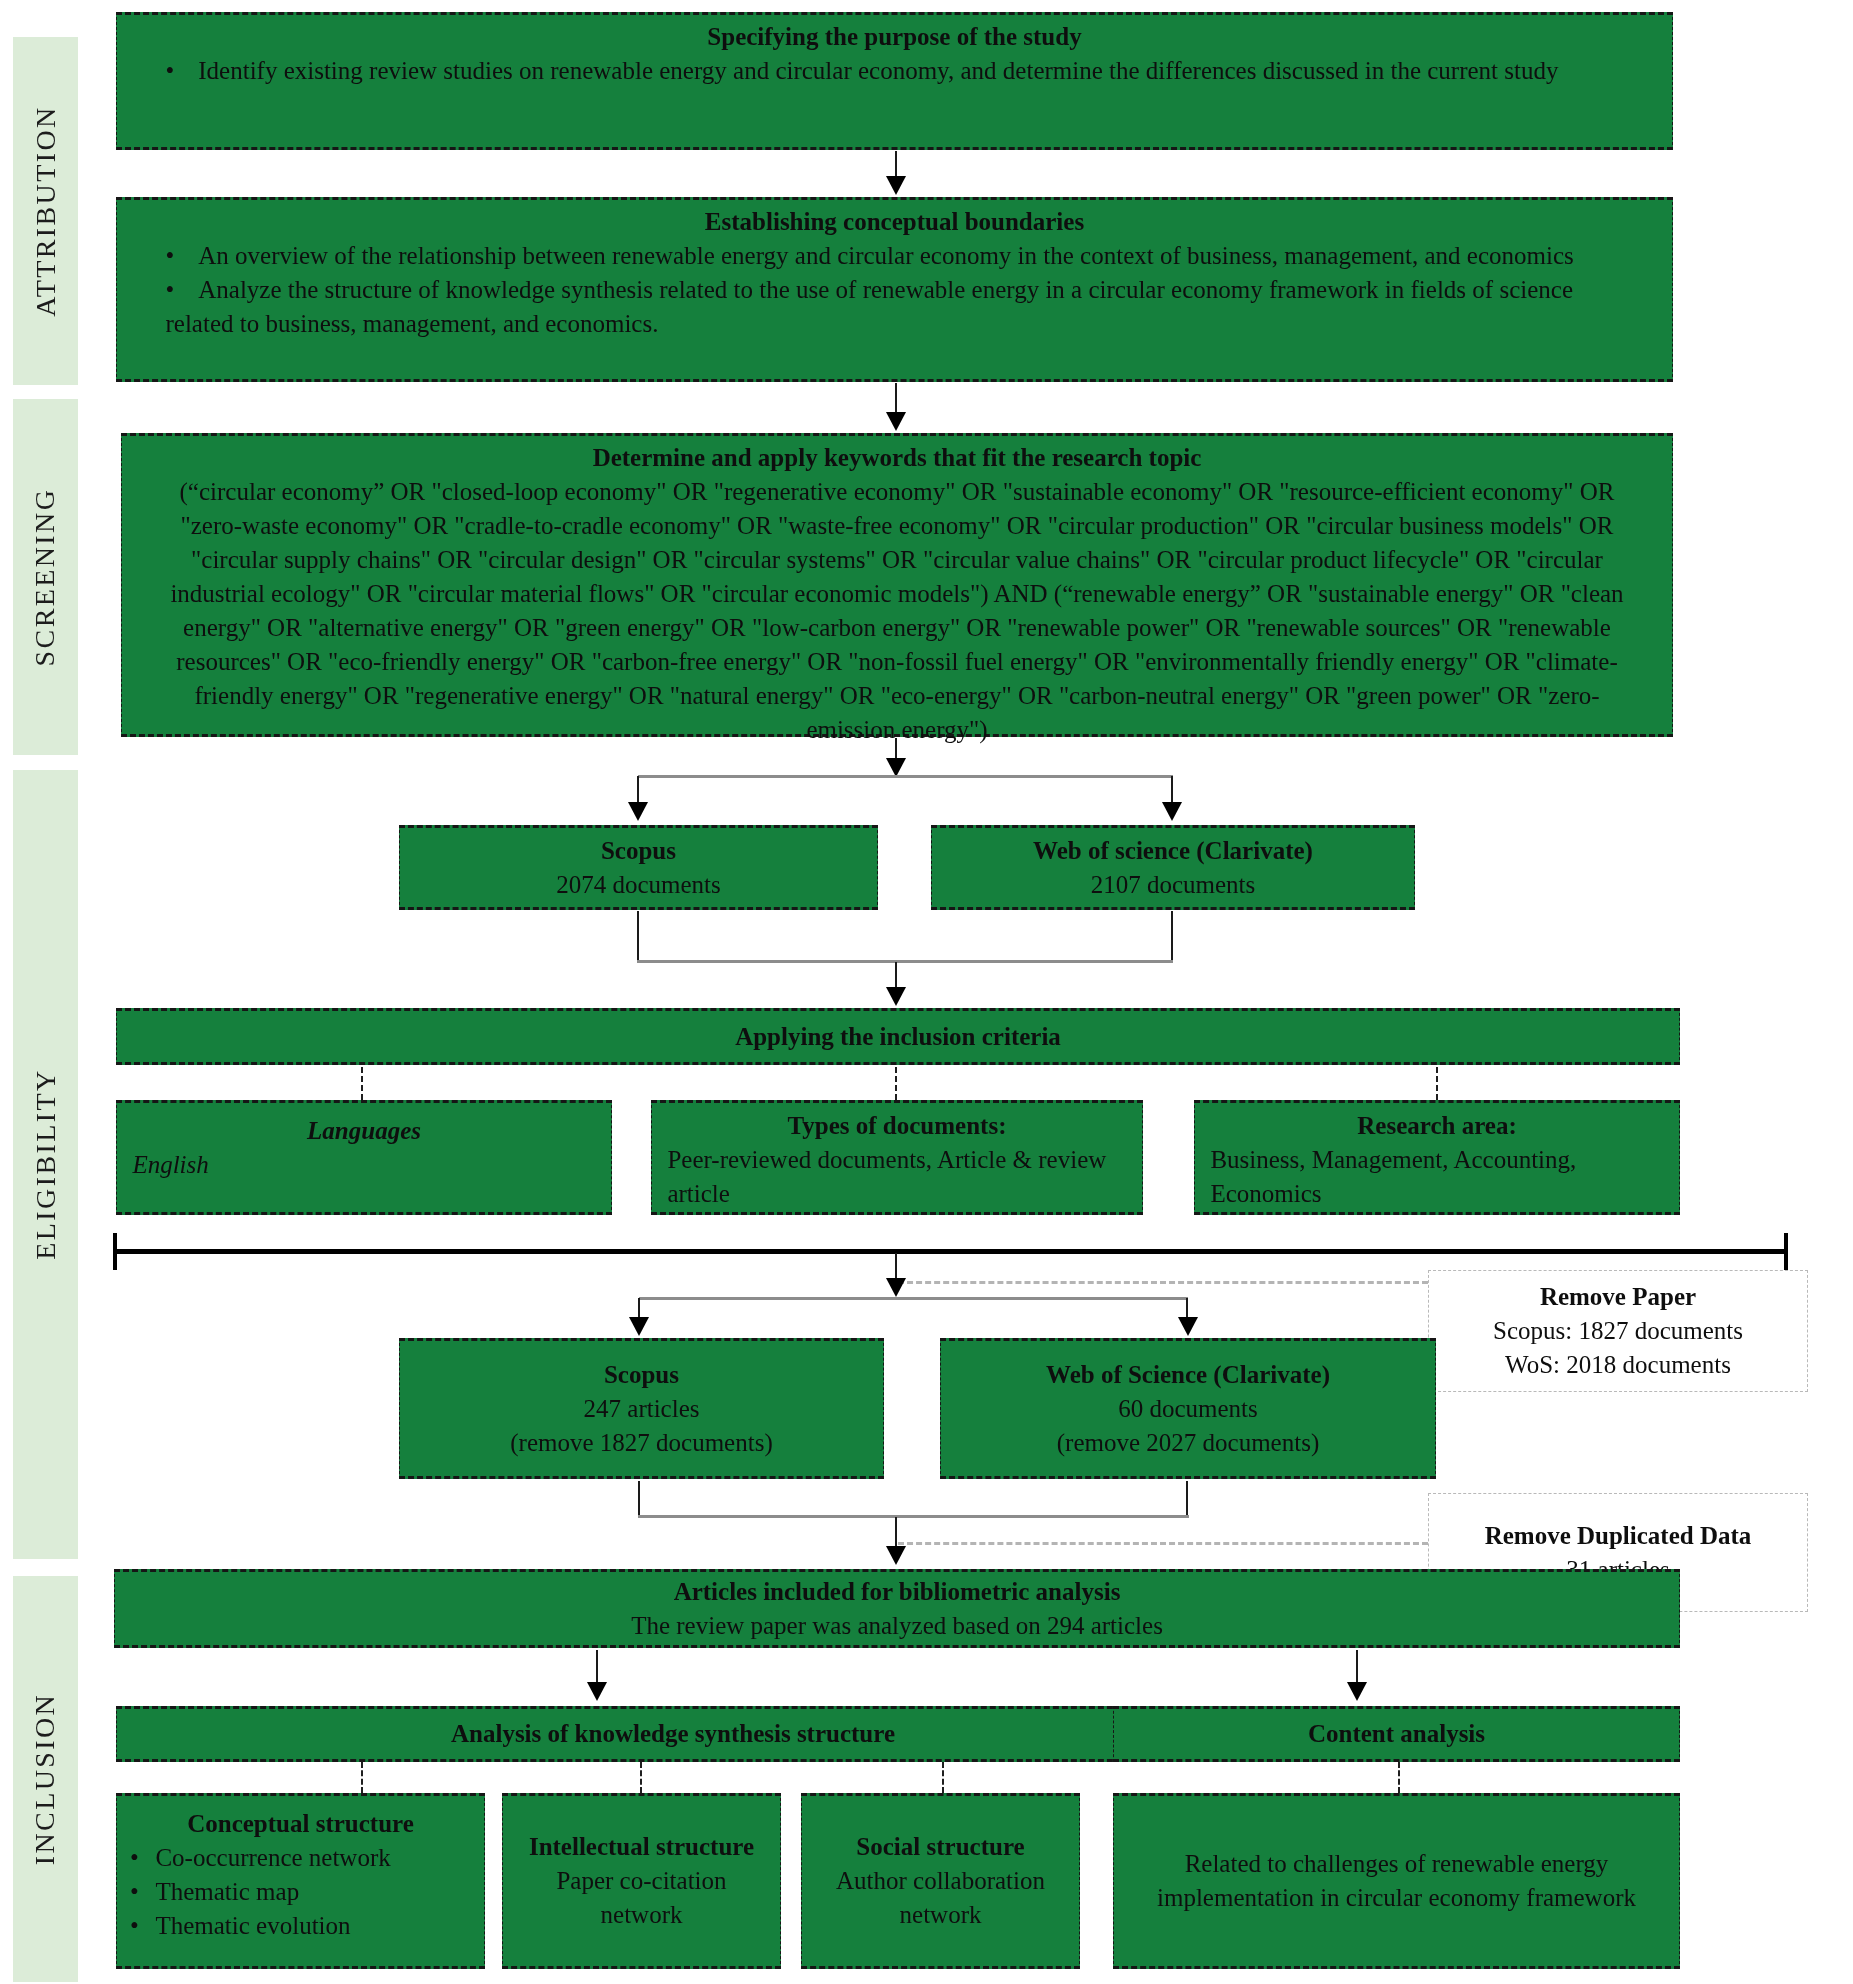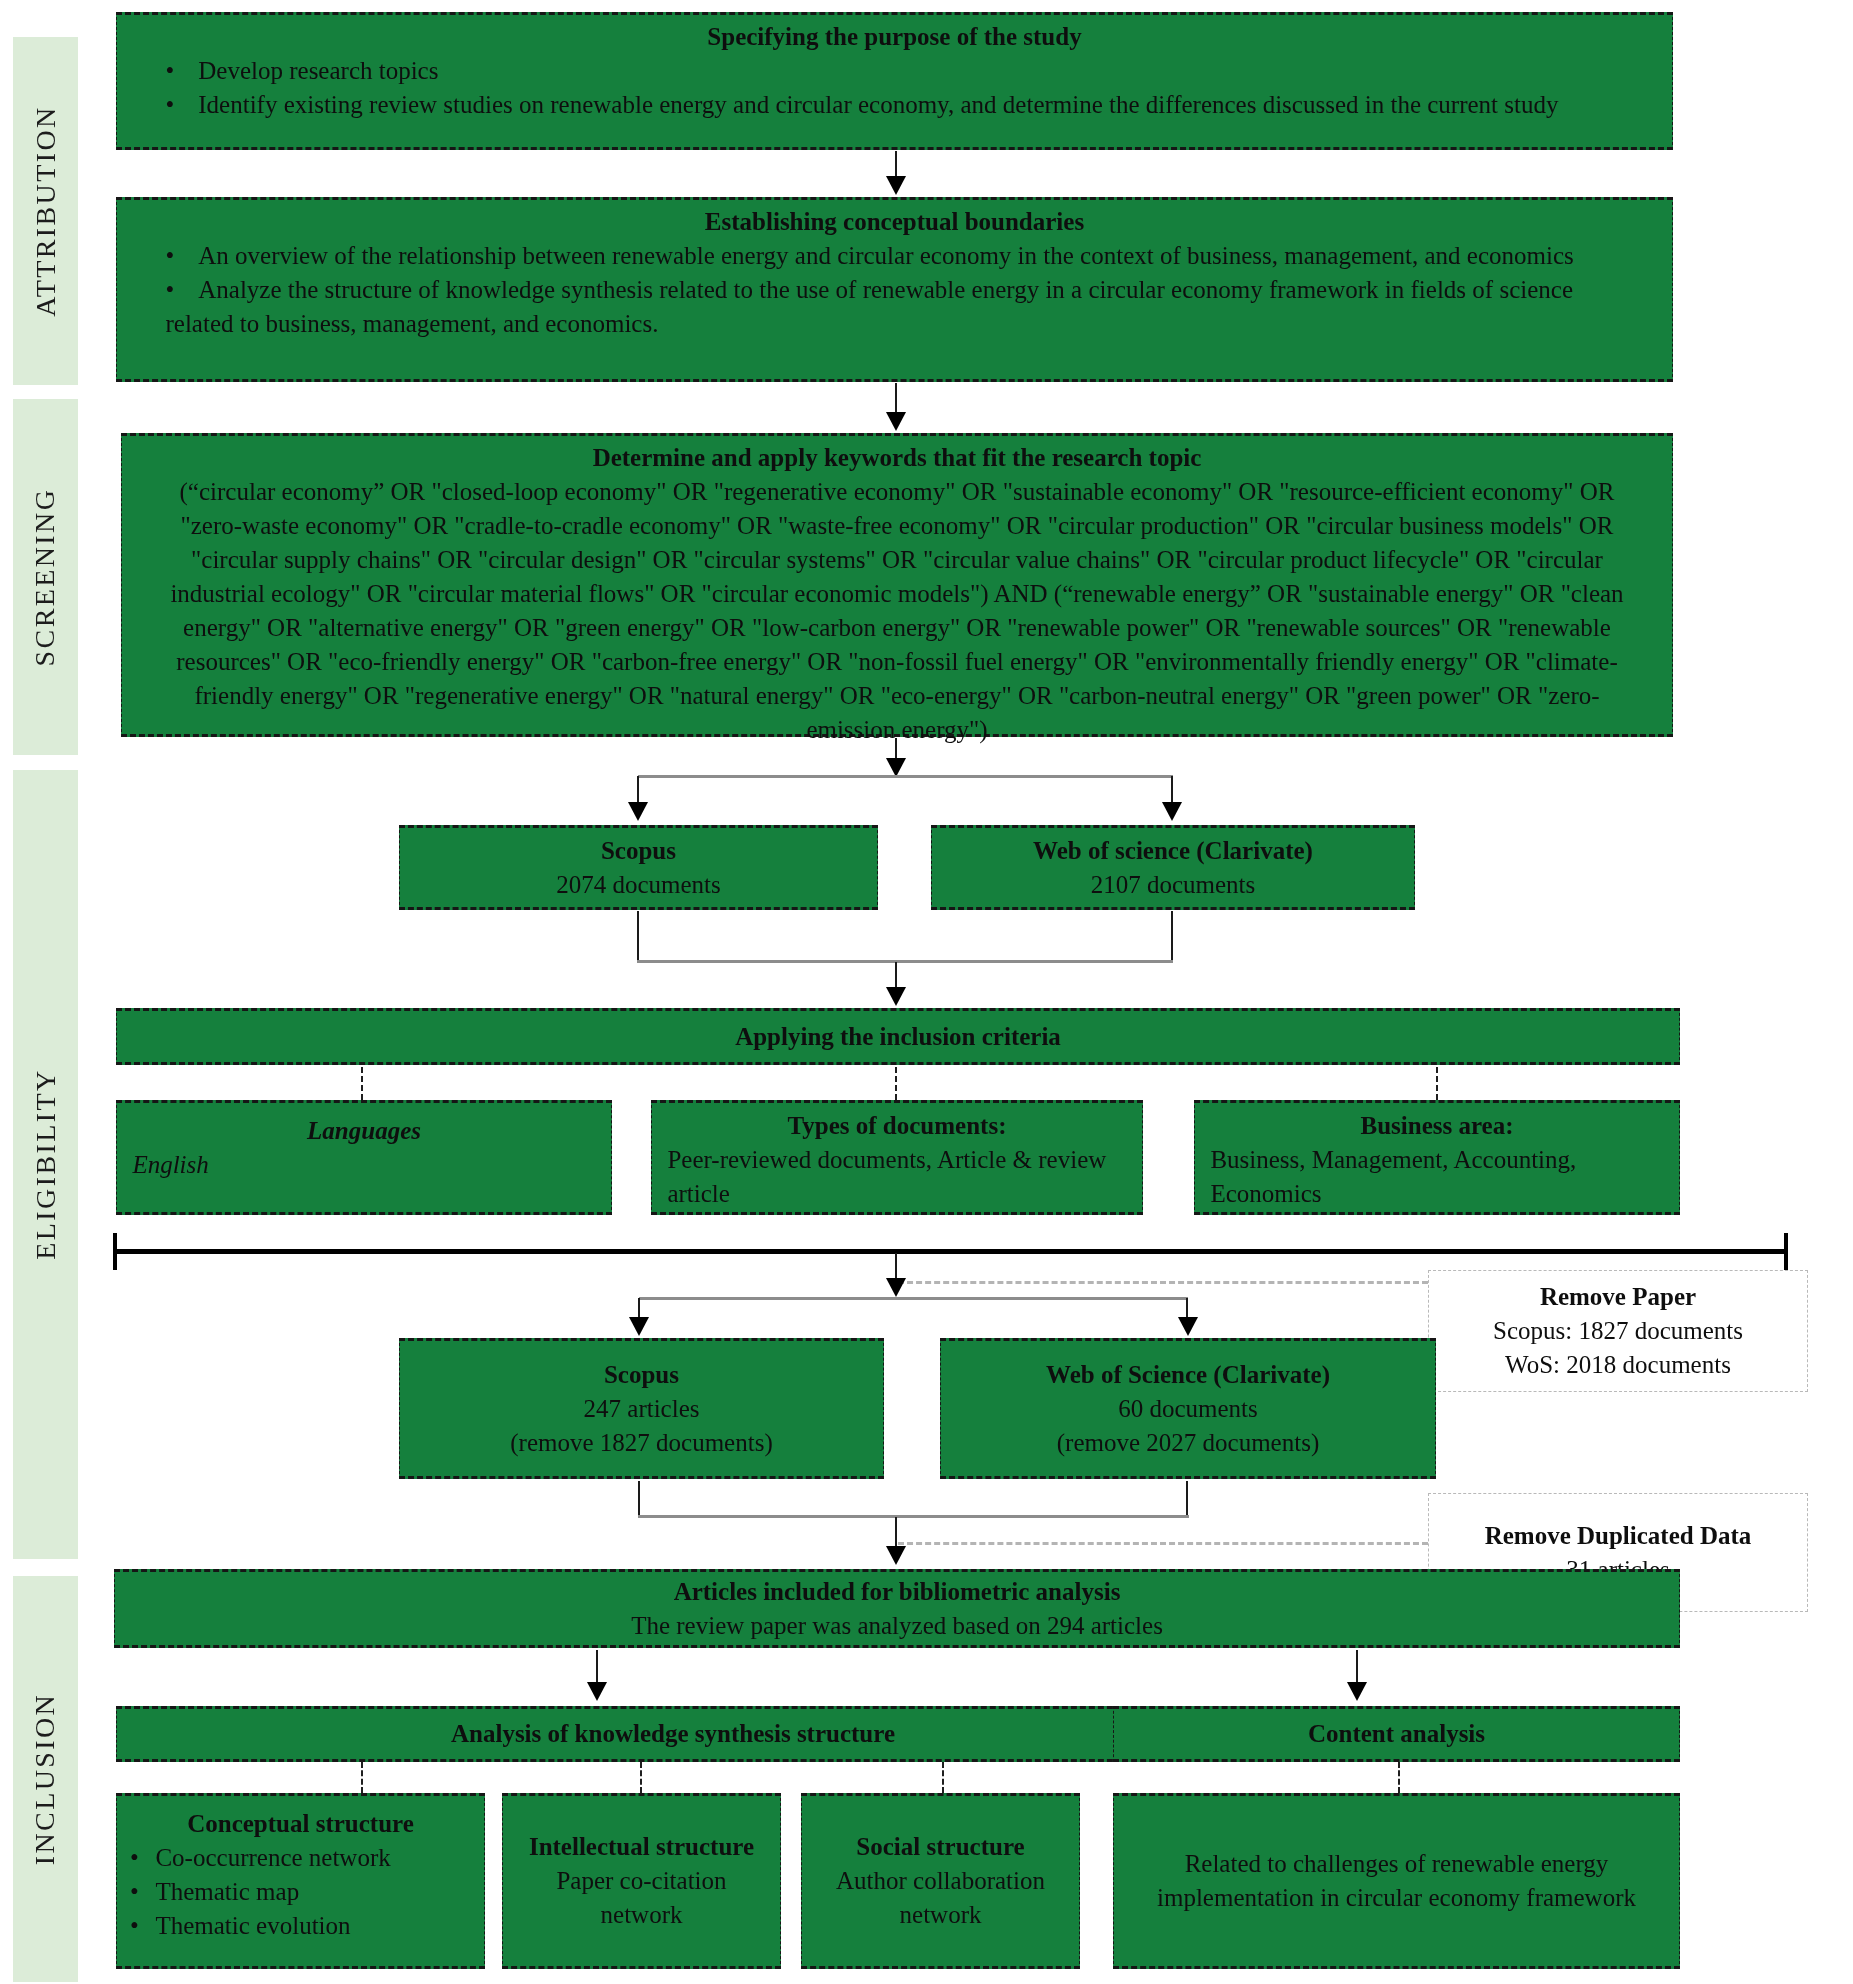--- a/index.html
+++ b/index.html
@@ -55,21 +55,20 @@
   <div class="stage" style="top:770px;height:789px;">
       <span>ELIGIBILITY</span>
     </div>
   <div class="stage" style="top:1576px;height:406px;">
       <span>INCLUSION</span>
     </div>
 
   <div class="dbox" style="left:116px;top:12px;width:1557px;height:138px;padding:4.7px 28.5px;">
     <div class="ttl">Specifying the purpose of the study</div>
     <div class="bullets">
-      <div class="b"><span class="dot">•</span><span>Develop research topics</span></div>
       <div class="b"><span class="dot">•</span><span>Identify existing review studies on renewable energy and circular economy, and determine the differences discussed in the current study</span></div>
     </div>
   </div>
 
   <div class="vline" style="left:895px;top:151px;height:27px;"></div>
   <div class="ah" style="left:886px;top:176px;"></div>
 
   <div class="dbox" style="left:116px;top:197px;width:1557px;height:185px;padding:4.7px 28.5px;">
     <div class="ttl">Establishing conceptual boundaries</div>
     <div class="bullets">
@@ -119,21 +118,21 @@
 
   <div class="dbox" style="left:116px;top:1100px;width:496px;height:115px;padding:10.7px 15.4px;font-style:italic;">
     <div class="ttl">Languages</div>
     <div>English</div>
   </div>
   <div class="dbox" style="left:651px;top:1100px;width:492px;height:115px;padding:6px 15.4px;">
     <div class="ttl">Types of documents:</div>
     <div>Peer-reviewed  documents, Article &amp; review  article</div>
   </div>
   <div class="dbox" style="left:1194px;top:1100px;width:486px;height:115px;padding:6px 15.4px;">
-    <div class="ttl">Business area:</div>
+    <div class="ttl">Research area:</div>
     <div>Business, Management, Accounting, Economics</div>
   </div>
 
   <div class="thick" style="left:114px;top:1249px;width:1674px;"></div>
   <div class="tick" style="left:113px;top:1233px;"></div>
   <div class="tick" style="left:1784px;top:1233px;"></div>
 
   <div class="dashh" style="left:898px;top:1281px;width:530px;"></div>
   <div class="gbox ctr" style="left:1428px;top:1270px;width:380px;height:122px;">
     <div class="ttl">Remove Paper</div>

